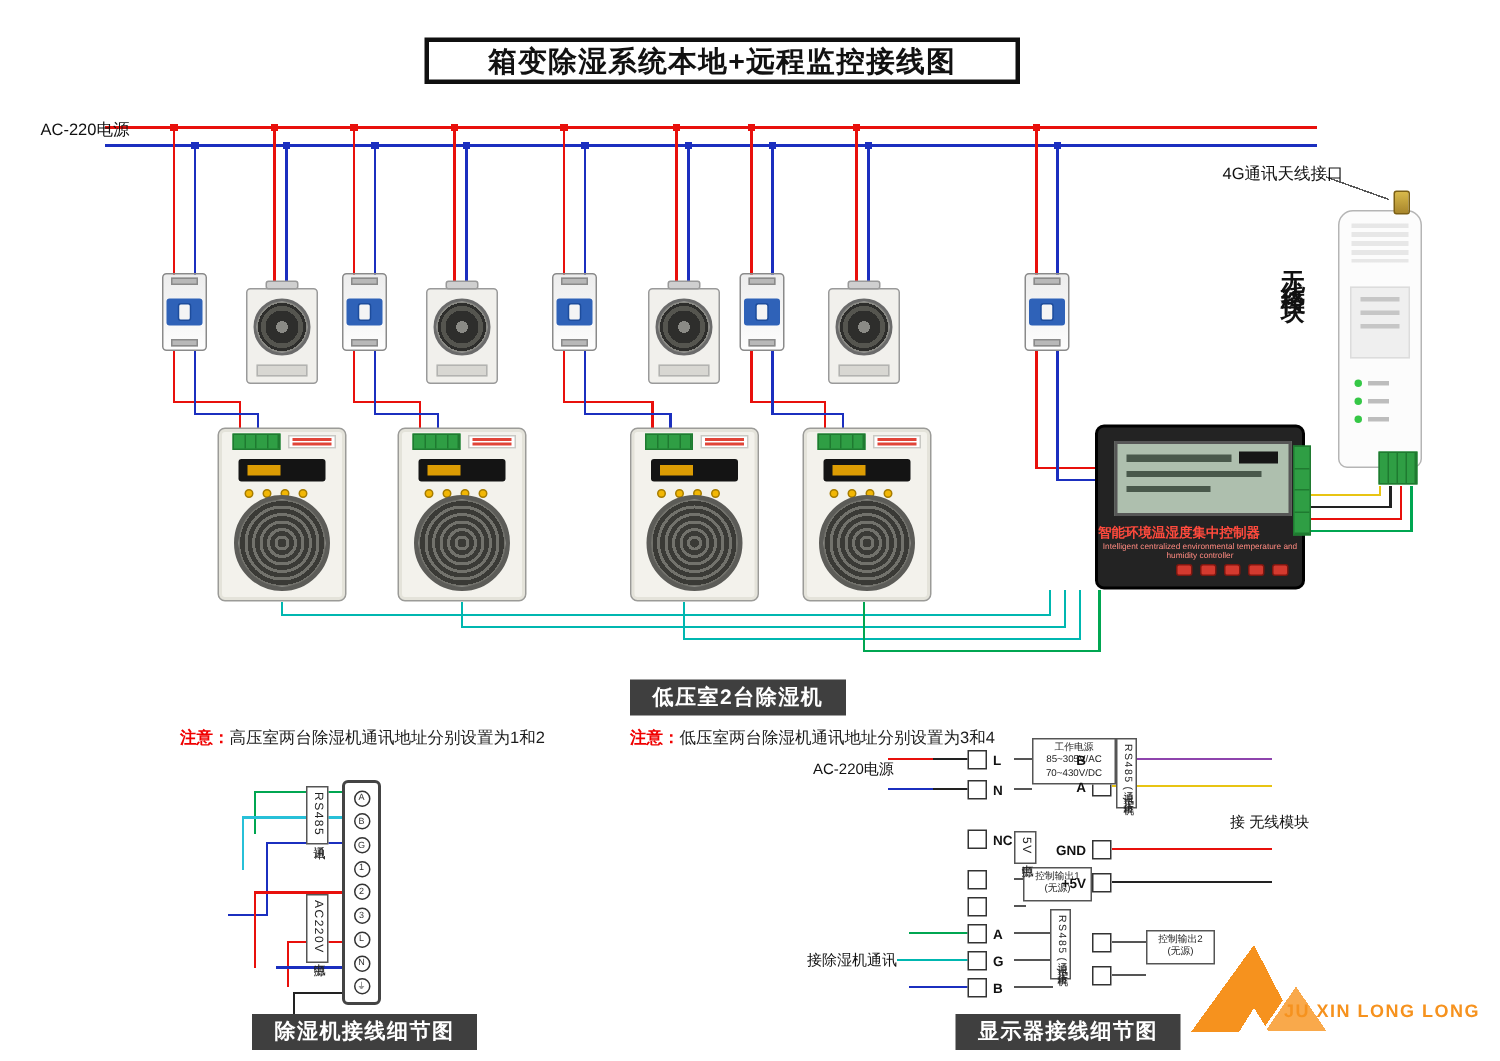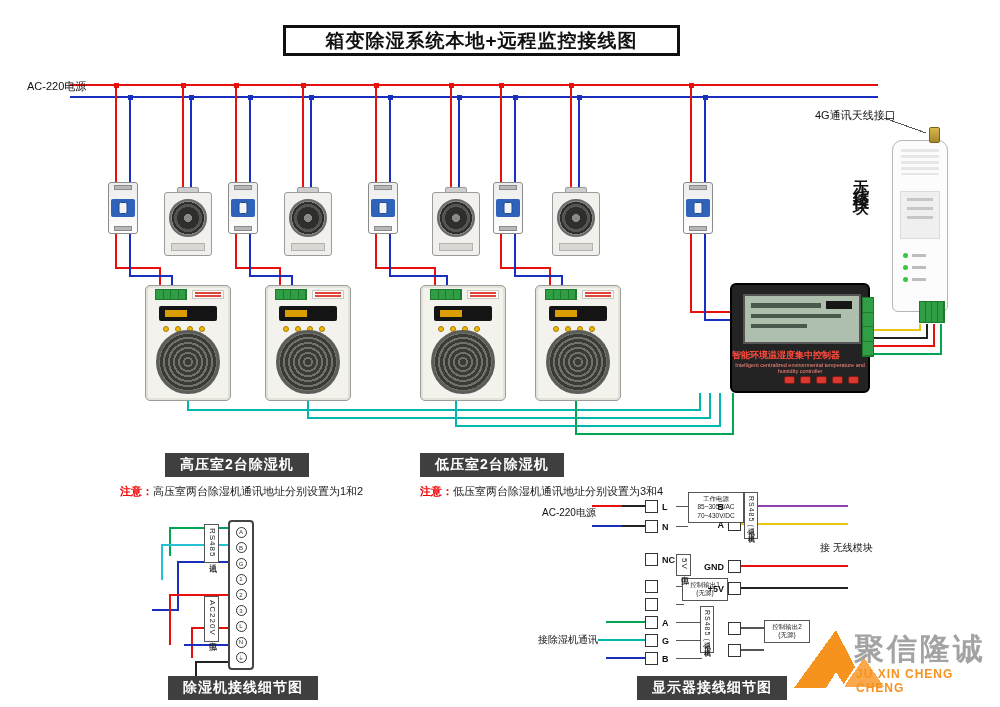--- a/index.html
+++ b/index.html
@@ -438,21 +438,20 @@
     <i class="bterm abs">
         <i></i>
         <i></i>
         <i></i>
         <i></i>
       </i>
   </div>
   <div class="vlabel">无线模块</div>
   <div class="antlabel">4G通讯天线接口</div>
 
-  <div class="seclabel" style="left:165px;top:453px">高压室2台除湿机</div>
   <div class="seclabel" style="left:420px;top:453px">低压室2台除湿机</div>
   <div class="seclabel" style="left:168px;top:676px">除湿机接线细节图</div>
   <div class="seclabel" style="left:637px;top:676px">显示器接线细节图</div>
 
   <div class="note" style="left:120px;top:484px">
     <span class="pre">注意：</span><span>高压室两台除湿机通讯地址分别设置为1和2</span>
   </div>
   <div class="note" style="left:420px;top:484px">
     <span class="pre">注意：</span><span>低压室两台除湿机通讯地址分别设置为3和4</span>
   </div>
@@ -511,16 +510,15 @@
   <div class="sqlabel r" style="left:694px;top:584px">+5V</div>
 
   <div class="rlabel" style="left:744px;top:492px;font-size:7px">RS485通讯(接上位机)</div>
   <div class="rlabel" style="left:676px;top:554px">5V电源</div>
   <div class="dlabel" style="left:820px;top:541px">接 无线模块</div>
   <div class="infobox" style="left:764px;top:620px;width:46px">
     <div>控制输出2</div>
     <div>(无源)</div>
   </div>
 
-  <div class="logo-cn">聚信隆诚</div>
-  <div class="logo-en">JU XIN CHENG CHENG</div>
+  <div class="logo-en">JU XIN LONG LONG</div>
 
 </div>
 
 </body></html>

